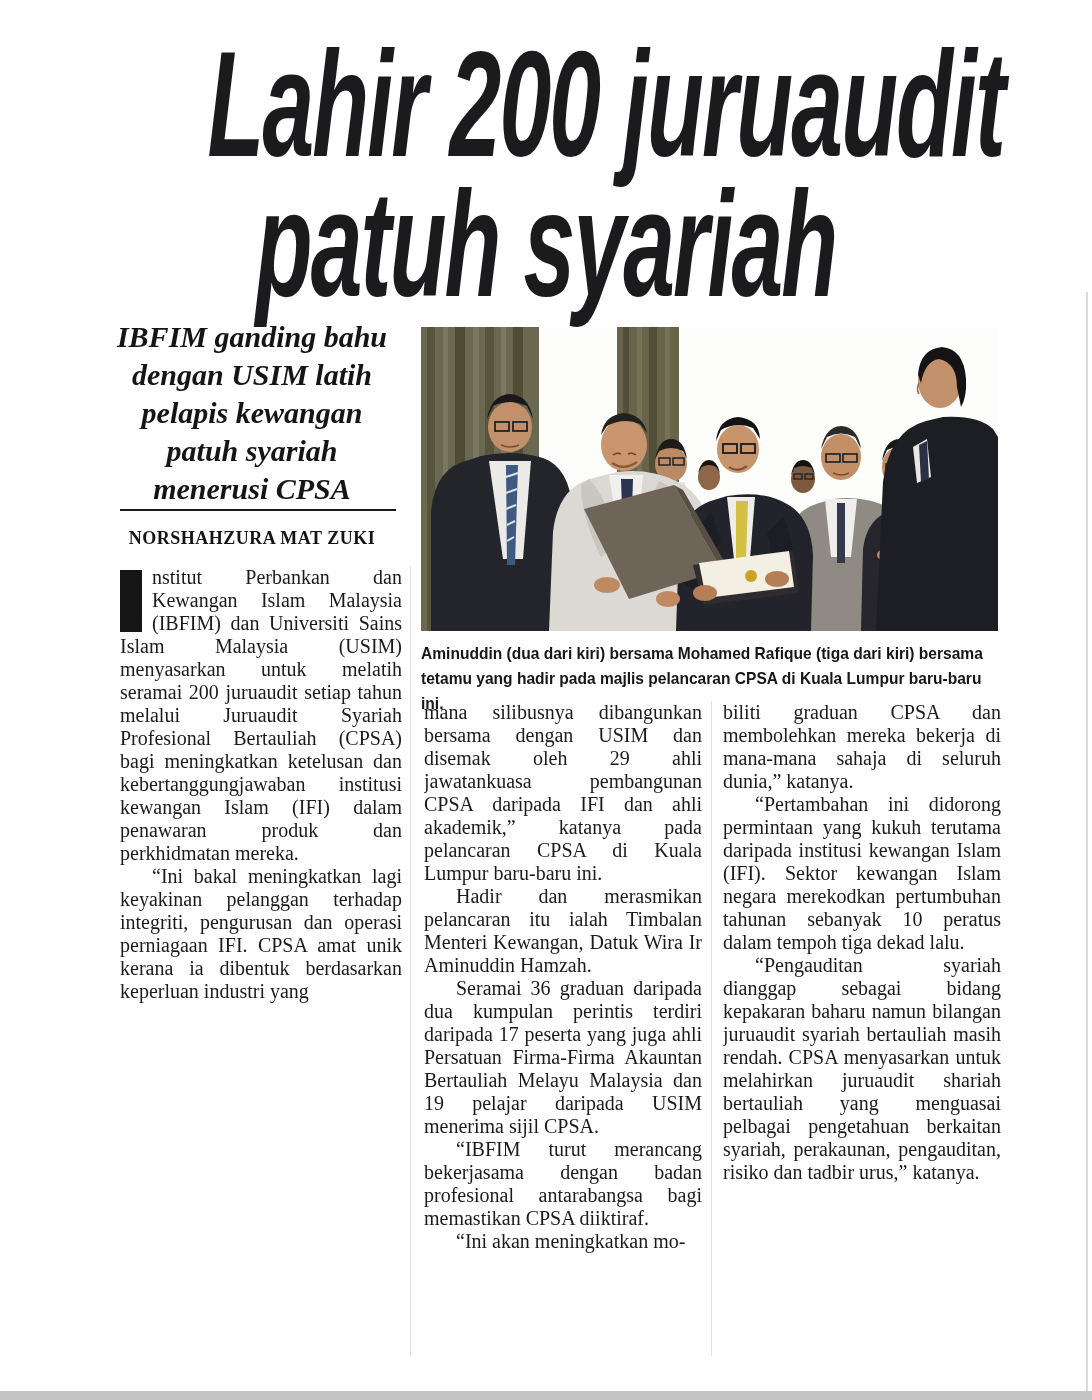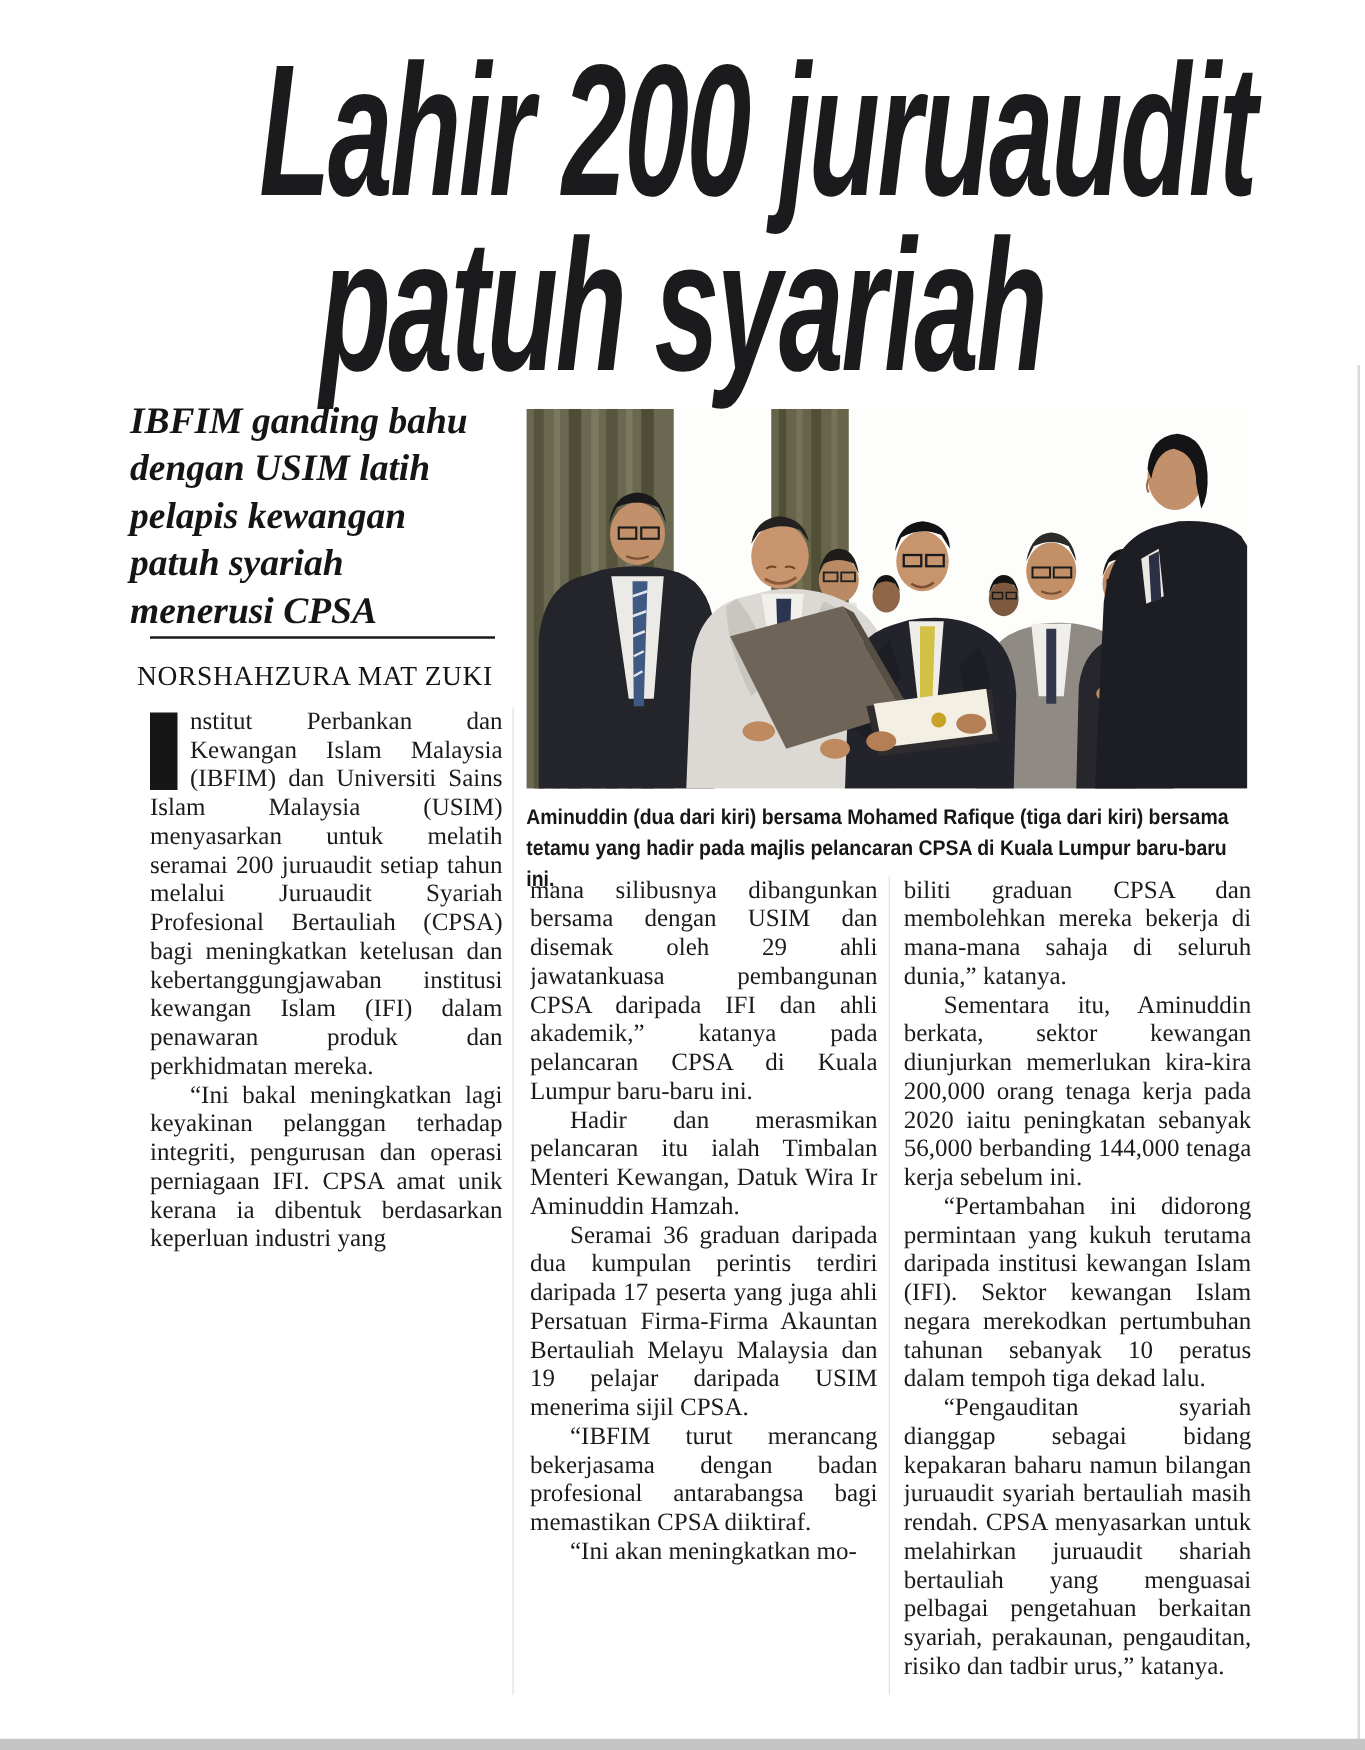--- a/index.html
+++ b/index.html
@@ -7,28 +7,28 @@
         font-family:"Liberation Serif", serif;color:#1b1b1b;}
 
   
   .headline{position:absolute;top:34px;left:0;width:1092px;text-align:center;
             font-family:"Liberation Sans", sans-serif;font-weight:bold;font-style:italic;
             font-size:150px;line-height:140px;color:#1b1b1d;
             transform:scaleX(0.62);transform-origin:50% 0;letter-spacing:-3px;white-space:nowrap;}
   .headline span{display:block;}
 
   
-  .standfirst{position:absolute;top:318px;left:104px;width:296px;
+  .standfirst{position:absolute;top:318px;left:104px;width:296px;text-align:center;
               font-style:italic;font-weight:bold;font-size:30px;line-height:38px;color:#151515;}
   .standfirst span{display:block;}
 
   .rule{position:absolute;top:509px;left:120px;width:276px;height:2px;background:#1a1a1a;}
 
   .byline{position:absolute;top:528px;left:104px;width:296px;text-align:center;
-          font-weight:normal;font-size:22px;letter-spacing:0.5px;color:#141414;}
+          font-weight:bold;font-size:18px;letter-spacing:0.5px;color:#141414;}
 
   
   .col{position:absolute;width:282px;font-size:20px;line-height:23px;text-align:justify;
        overflow:hidden;}
   .col1{left:120px;top:566px;height:792px;}
   .col2{left:424px;top:701px;width:278px;height:657px;}
   .col3{left:723px;top:701px;width:278px;height:657px;}
   .col p{margin:0;text-indent:1.6em;}
   .col p.nofirst{text-indent:0;}
   .dropcap{float:left;width:22px;height:62px;background:#161616;color:#161616;
@@ -201,21 +201,20 @@
   <div class="col col2">
     <p class="nofirst">mana silibusnya dibangunkan bersama dengan USIM dan disemak oleh 29 ahli jawatankuasa pembangunan CPSA daripada IFI dan ahli akademik,” katanya pada pelancaran CPSA di Kuala Lumpur baru-baru ini.</p>
     <p>Hadir dan merasmikan pelancaran itu ialah Timbalan Menteri Kewangan, Datuk Wira Ir Aminuddin Hamzah.</p>
     <p>Seramai 36 graduan daripada dua kumpulan perintis terdiri daripada 17 peserta yang juga ahli Persatuan Firma-Firma Akauntan Bertauliah Melayu Malaysia dan 19 pelajar daripada USIM menerima sijil CPSA.</p>
     <p>“IBFIM turut merancang bekerjasama dengan badan profesional antarabangsa bagi memastikan CPSA diiktiraf.</p>
     <p>“Ini akan meningkatkan mo-</p>
   </div>
 
   <div class="col col3">
     <p class="nofirst">biliti graduan CPSA dan membolehkan mereka bekerja di mana-mana sahaja di seluruh dunia,” katanya.</p>
-    <p>Sementara itu, Aminuddin berkata, sektor kewangan diunjurkan memerlukan kira-kira 200,000 orang tenaga kerja pada 2020 iaitu peningkatan sebanyak 56,000 berbanding 144,000 tenaga kerja sebelum ini.</p>
     <p>“Pertambahan ini didorong permintaan yang kukuh terutama daripada institusi kewangan Islam (IFI). Sektor kewangan Islam negara merekodkan pertumbuhan tahunan sebanyak 10 peratus dalam tempoh tiga dekad lalu.</p>
     <p>“Pengauditan syariah dianggap sebagai bidang kepakaran baharu namun bilangan juruaudit syariah bertauliah masih rendah. CPSA menyasarkan untuk melahirkan juruaudit shariah bertauliah yang menguasai pelbagai pengetahuan berkaitan syariah, perakaunan, pengauditan, risiko dan tadbir urus,” katanya.</p>
   </div>
 
   <div class="gutter g1"></div>
   <div class="gutter g2"></div>
 
   <div class="edge-line"></div>
   <div class="bottom-bar"></div>
 

